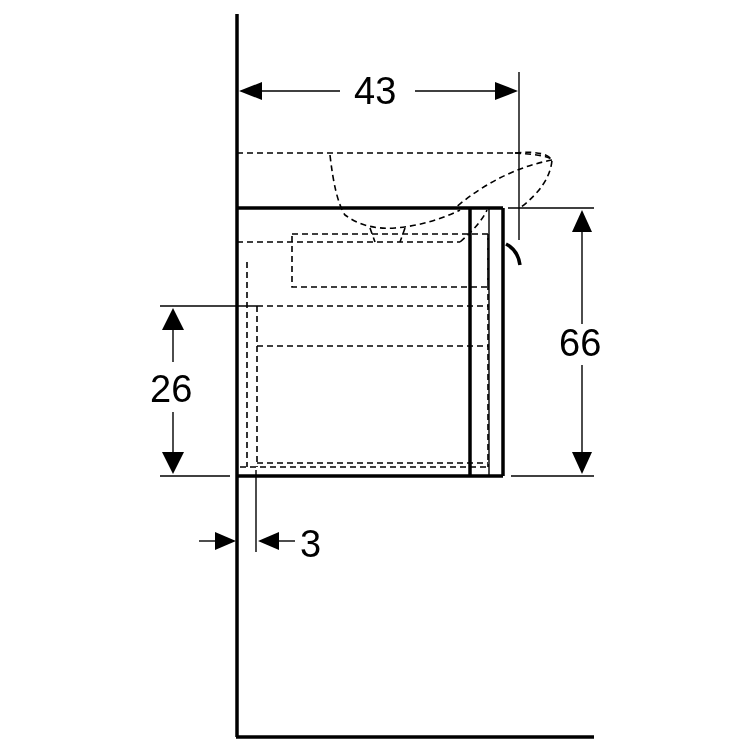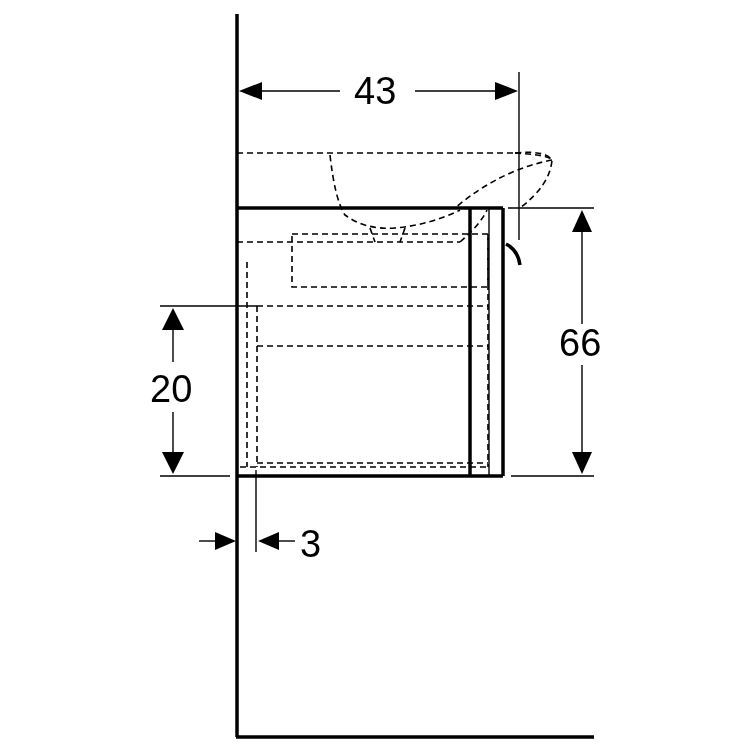--- a/index.html
+++ b/index.html
@@ -92,15 +92,15 @@
       <line class="thin" x1="256" y1="470" x2="256" y2="552"></line>
       <line class="thin" x1="199" y1="541" x2="218" y2="541"></line>
       <polygon class="arrow" points="236,541 215,532 215,550"></polygon>
       <line class="thin" x1="278" y1="541" x2="295" y2="541"></line>
       <polygon class="arrow" points="258,541 279,532 279,550"></polygon>
     </g>
   </svg>
 
   <span class="dim-label" style="left:352px; top:72px;">43</span>
   <span class="dim-label" style="left:557px; top:324px;">66</span>
-  <span class="dim-label" style="left:148px; top:370px;">20</span>
+  <span class="dim-label" style="left:148px; top:370px;">26</span>
   <span class="dim-label" style="left:298px; top:525px; background:transparent;">3</span>
 </div>
 
 </body></html>

